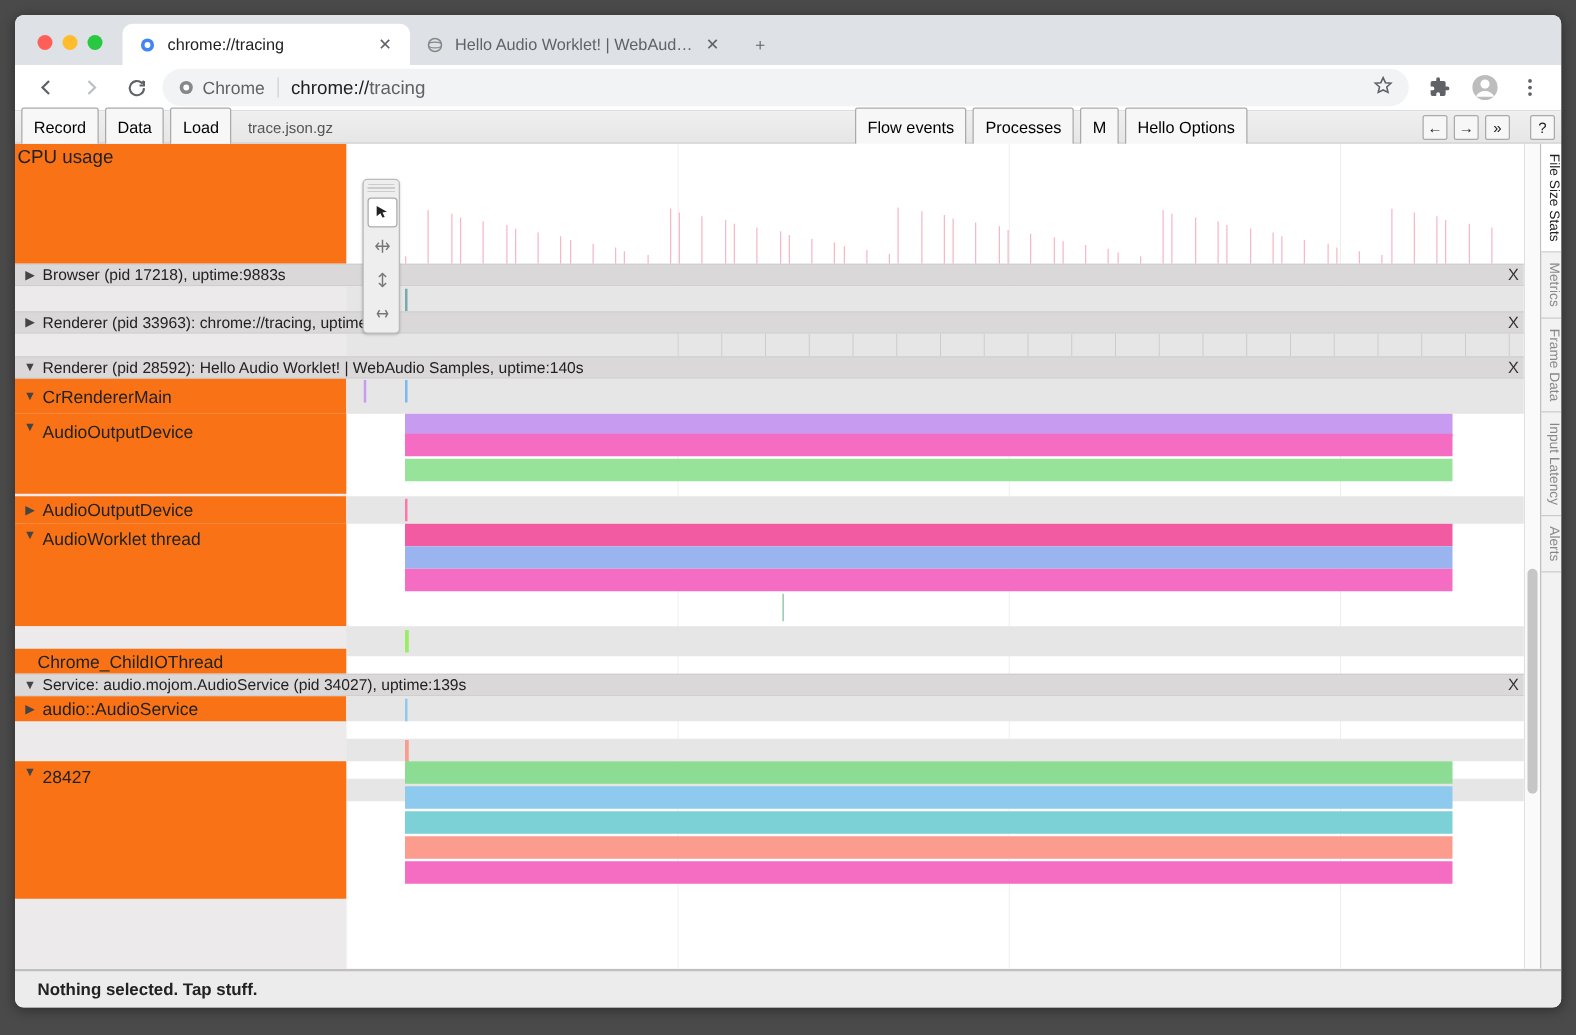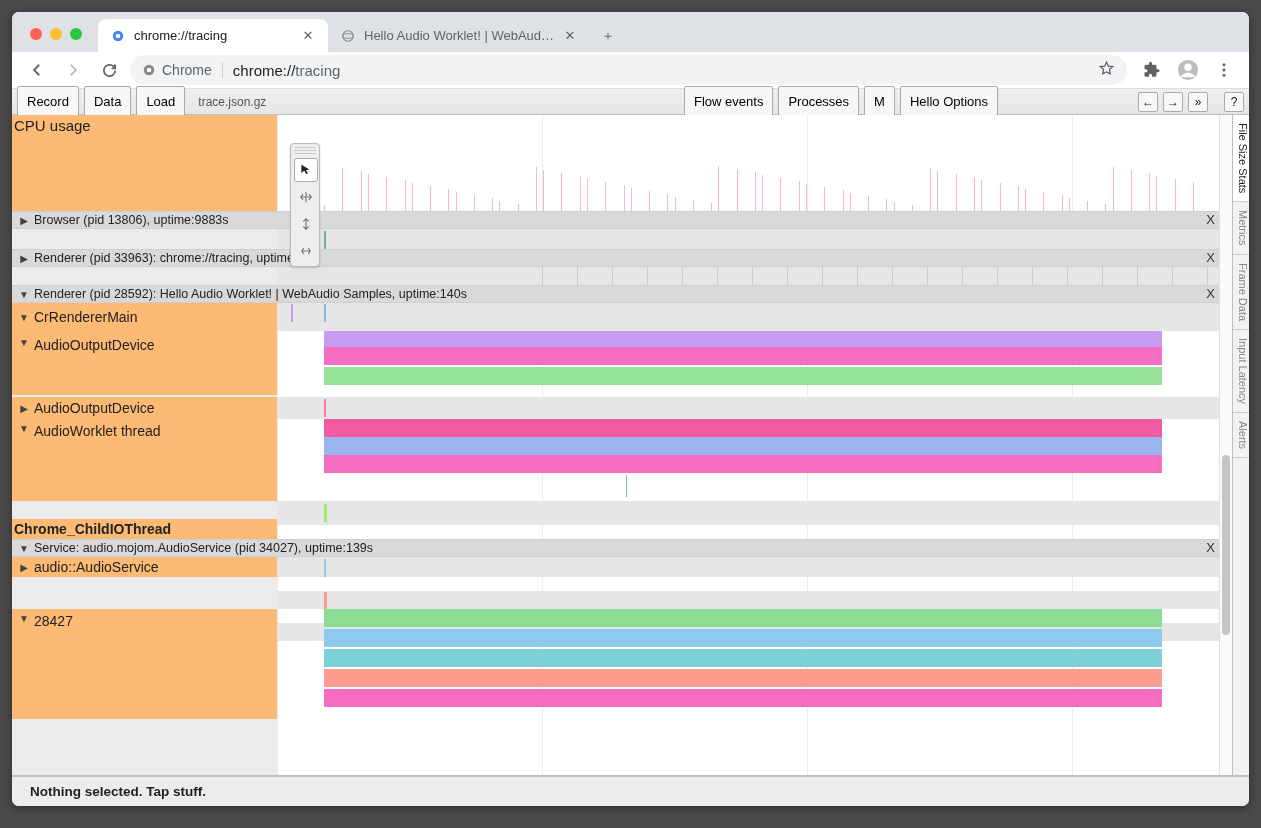--- a/index.html
+++ b/index.html
@@ -162,21 +162,21 @@
     background-image: linear-gradient(to right, #eee 1px, transparent 1px);
     background-size: 265px 100%;
     pointer-events:none;
   }
   .row {
     position:absolute; left:0; right:0;
   }
   .row .label {
     position:absolute; left:0; width:265px; top:0; bottom:0;
     display:flex; align-items:center;
-    background:#fdba74;
+    background:#f97316;
     font-size:14px; color:#222;
   }
   .row .lane {
     position:absolute; left:265px; right:0; top:0; bottom:0;
   }
   .hdr {
     background:#dad8d8 !important;
     font-size:12.5px !important;
     border-top:1px solid #cfcfcf; border-bottom:1px solid #cfcfcf;
   }
@@ -442,21 +442,21 @@
             <div class="spike" style="left: 92.6%; height: 38px;"></div>
             <div class="spike" style="left: 93.35%; height: 35px;"></div>
             <div class="spike" style="left: 95.3%; height: 32px;"></div>
             <div class="spike" style="left: 97.25%; height: 29px;"></div>
           </div>
       </div>
 
       <div class="row" style="top:96px; height:18px;">
         <div class="label hdr" style="width:auto; right:0;">
           <span class="arrow">▶</span>
-            <span>Browser (pid 13806), uptime:9883s</span>
+            <span>Browser (pid 17218), uptime:9883s</span>
           <span class="close-x">X</span>
         </div>
       </div>
       <div class="row" style="top:114px; height:20px;">
         <div class="label" style="background:#eceaea"></div>
         <div class="lane" style="background:#e6e6e6">
             <div class="block" style="left:5%; width:2px; top:2px; background:#7aa;"></div>
           </div>
       </div>
 
@@ -530,21 +530,21 @@
 
       <div class="row" style="top:386px; height:24px;">
         <div class="label" style="background:#eceaea"></div>
         <div class="lane" style="background:#e6e6e6">
           <div class="block" style="left:5%; width:3px; top:3px; background:#9e6"></div>
         </div>
       </div>
 
       <div class="row" style="top:404px; height:20px;">
         <div class="label">
-          <span style="margin-left:2px;font-weight:bold;">Chrome_ChildIOThread</span>
+          <span style="margin-left:18px;">Chrome_ChildIOThread</span>
         </div>
         <div class="lane"></div>
       </div>
 
       <div class="row" style="top:424px; height:18px;">
         <div class="label hdr" style="width:auto; right:0;">
           <span class="arrow">▼</span>
             <span>Service: audio.mojom.AudioService (pid 34027), uptime:139s</span>
           <span class="close-x">X</span>
         </div>

